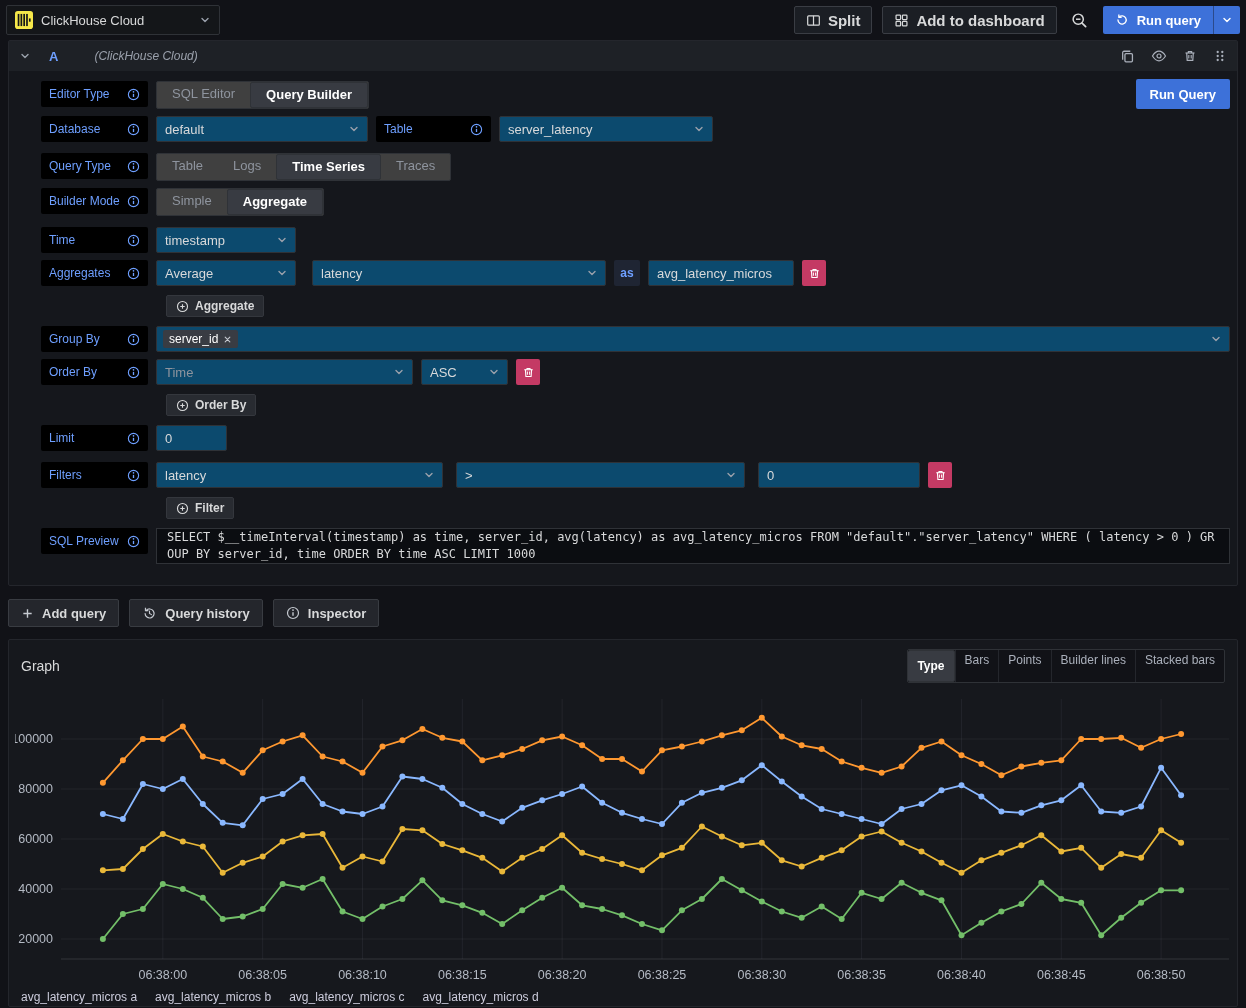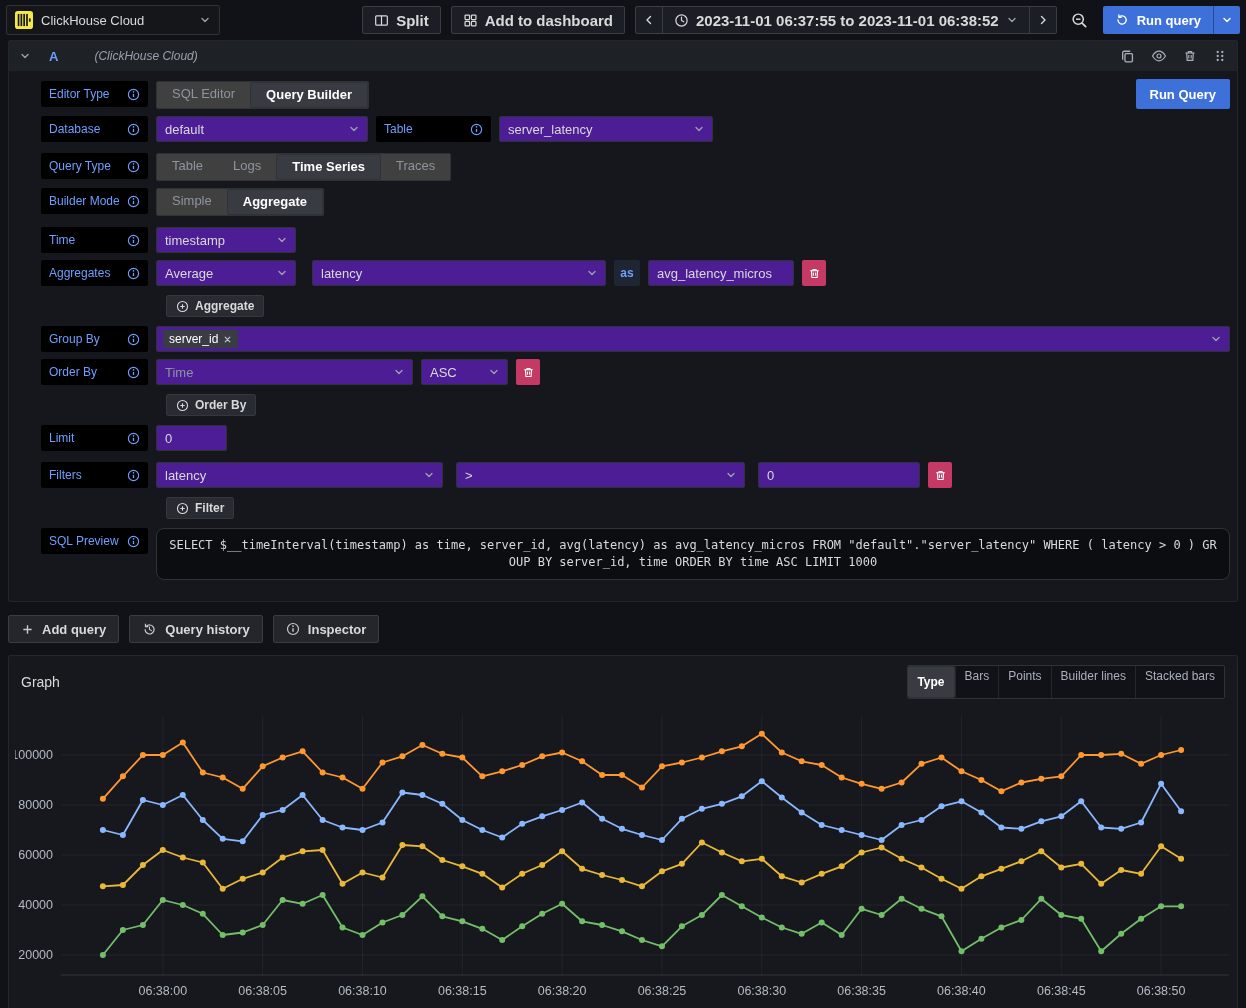--- a/index.html
+++ b/index.html
@@ -42,38 +42,38 @@
   .q-body{padding:10px 7px 14px 32px;position:relative;}
   .run-query-btn{position:absolute;top:8px;right:7px;height:30px;padding:0 14px;background:#3d71d9;color:#fff;
     border:none;border-radius:2px;font-size:13px;font-weight:600;cursor:pointer;}
   .qrow{display:flex;align-items:stretch;gap:8px;margin-bottom:7px;}
   .lbl{width:91px;flex:0 0 auto;height:26px;background:#000000;border-radius:2px;display:flex;
     align-items:center;justify-content:space-between;padding:0 8px;color:#6e9fff;font-size:12px;font-weight:500;}
   .lbl .info{color:#6e9fff;display:flex;cursor:pointer;}
   .seg{display:flex;background:#404040;border:1px solid #2f3237;border-radius:2px;overflow:hidden;}
   .seg .opt{padding:0 15px;line-height:24px;font-size:13px;color:#8e949e;cursor:pointer;white-space:nowrap;}
   .seg .opt.sel{background:#383b42;color:#fff;font-weight:700;border-radius:2px;}
-  .sel,.inp{position:relative;height:24px;background:#4c1d95;border:1px solid #2f3237;border-radius:2px;
+  .sel,.inp{position:relative;height:24px;background:#0c4a6e;border:1px solid #2f3237;border-radius:2px;
     display:flex;align-items:center;padding:0 26px 0 8px;font-size:13px;color:#d8d9da;cursor:pointer;}
   .inp{padding-right:8px;cursor:text;}
   .sel .sc{position:absolute;right:7px;top:6px;color:#9aa0ab;}
   .sel.dim .val{color:#8e949e;}
   input.raw{background:transparent;border:none;outline:none;color:#d8d9da;font-size:13px;width:100%;
     font-family:"Liberation Sans",sans-serif;padding:0;}
   .as-badge{width:26px;height:26px;background:#1f2533;border-radius:2px;color:#6e9fff;font-size:12px;
     font-weight:700;display:flex;align-items:center;justify-content:center;}
   .del-btn{width:24px;height:26px;background:#c43a64;border:none;border-radius:2px;color:#fff;
     display:flex;align-items:center;justify-content:center;cursor:pointer;padding:0;}
   .add-btn{height:22px;margin:2px 0 9px 125px;display:inline-flex;align-items:center;gap:6px;background:#282b31;
     border:1px solid #34373d;border-radius:2px;color:#d8d9da;font-size:12px;font-weight:600;padding:0 9px;cursor:pointer;}
   .tag{display:flex;align-items:center;gap:5px;background:#393c43;border-radius:2px;height:18px;
     padding:0 6px;margin-left:-2px;color:#fff;font-size:12px;cursor:pointer;}
   .tag .x{color:#c6cad1;display:flex;cursor:pointer;}
-  .sql-row{align-items:flex-start;text-align:center;}
-  .sqlblock{flex:1;background:#0b0d11;border:1px solid #2f3237;border-radius:8px;padding:8px 10px;
+  .sql-row{align-items:flex-start;}
+  .sqlblock{flex:1;background:#0b0d11;border:1px solid #2f3237;border-radius:0;padding:0 10px;
     font-family:"DejaVu Sans Mono",monospace;font-size:12px;line-height:17px;color:#d8d9da;
     white-space:pre-wrap;word-break:break-all;min-height:34px;}
   
   .footer-row{display:flex;gap:10px;margin:13px 8px 0 8px;}
   .ft-btn{height:28px;display:flex;align-items:center;gap:8px;padding:0 12px;background:#24262c;
     border:1px solid #393c42;border-radius:2px;color:#d8d9da;font-size:13px;font-weight:600;cursor:pointer;}
   .ft-btn .ico{color:#c6cad1;display:flex;}
   
   .graph-panel{margin:12px 8px 8px 8px;height:366px;background:#16181d;border:1px solid #24262c;border-radius:2px;}
   .g-header{display:flex;align-items:center;justify-content:space-between;padding:9px 12px 0 12px;}
@@ -198,41 +198,20 @@
         <use href="#i-split"></use>
       </svg>
     <span>Split</span>
   </button>
   <button class="tb-btn">
     <svg class="ic" width="15" height="15">
         <use href="#i-apps"></use>
       </svg>
     <span>Add to dashboard</span>
   </button>
-  <div class="tp-group">
-    <button class="tb-btn tb-icon-btn">
-      <svg class="ic" width="12" height="12">
-          <use href="#i-cleft"></use>
-        </svg>
-    </button>
-    <button class="tb-btn">
-      <svg class="ic" width="15" height="15">
-          <use href="#i-clock"></use>
-        </svg>
-      <span>2023-11-01 06:37:55 to 2023-11-01 06:38:52</span>
-      <svg class="ic caret" width="12" height="12">
-          <use href="#i-caret"></use>
-        </svg>
-    </button>
-    <button class="tb-btn tb-icon-btn">
-      <svg class="ic" width="12" height="12">
-          <use href="#i-cright"></use>
-        </svg>
-    </button>
-  </div>
   <button class="zoom-btn">
     <svg class="ic" width="17" height="17">
         <use href="#i-zoomout"></use>
       </svg>
   </button>
   <div class="runq">
     <div class="main">
       <svg class="ic" width="14" height="14">
           <use href="#i-sync"></use>
         </svg>

